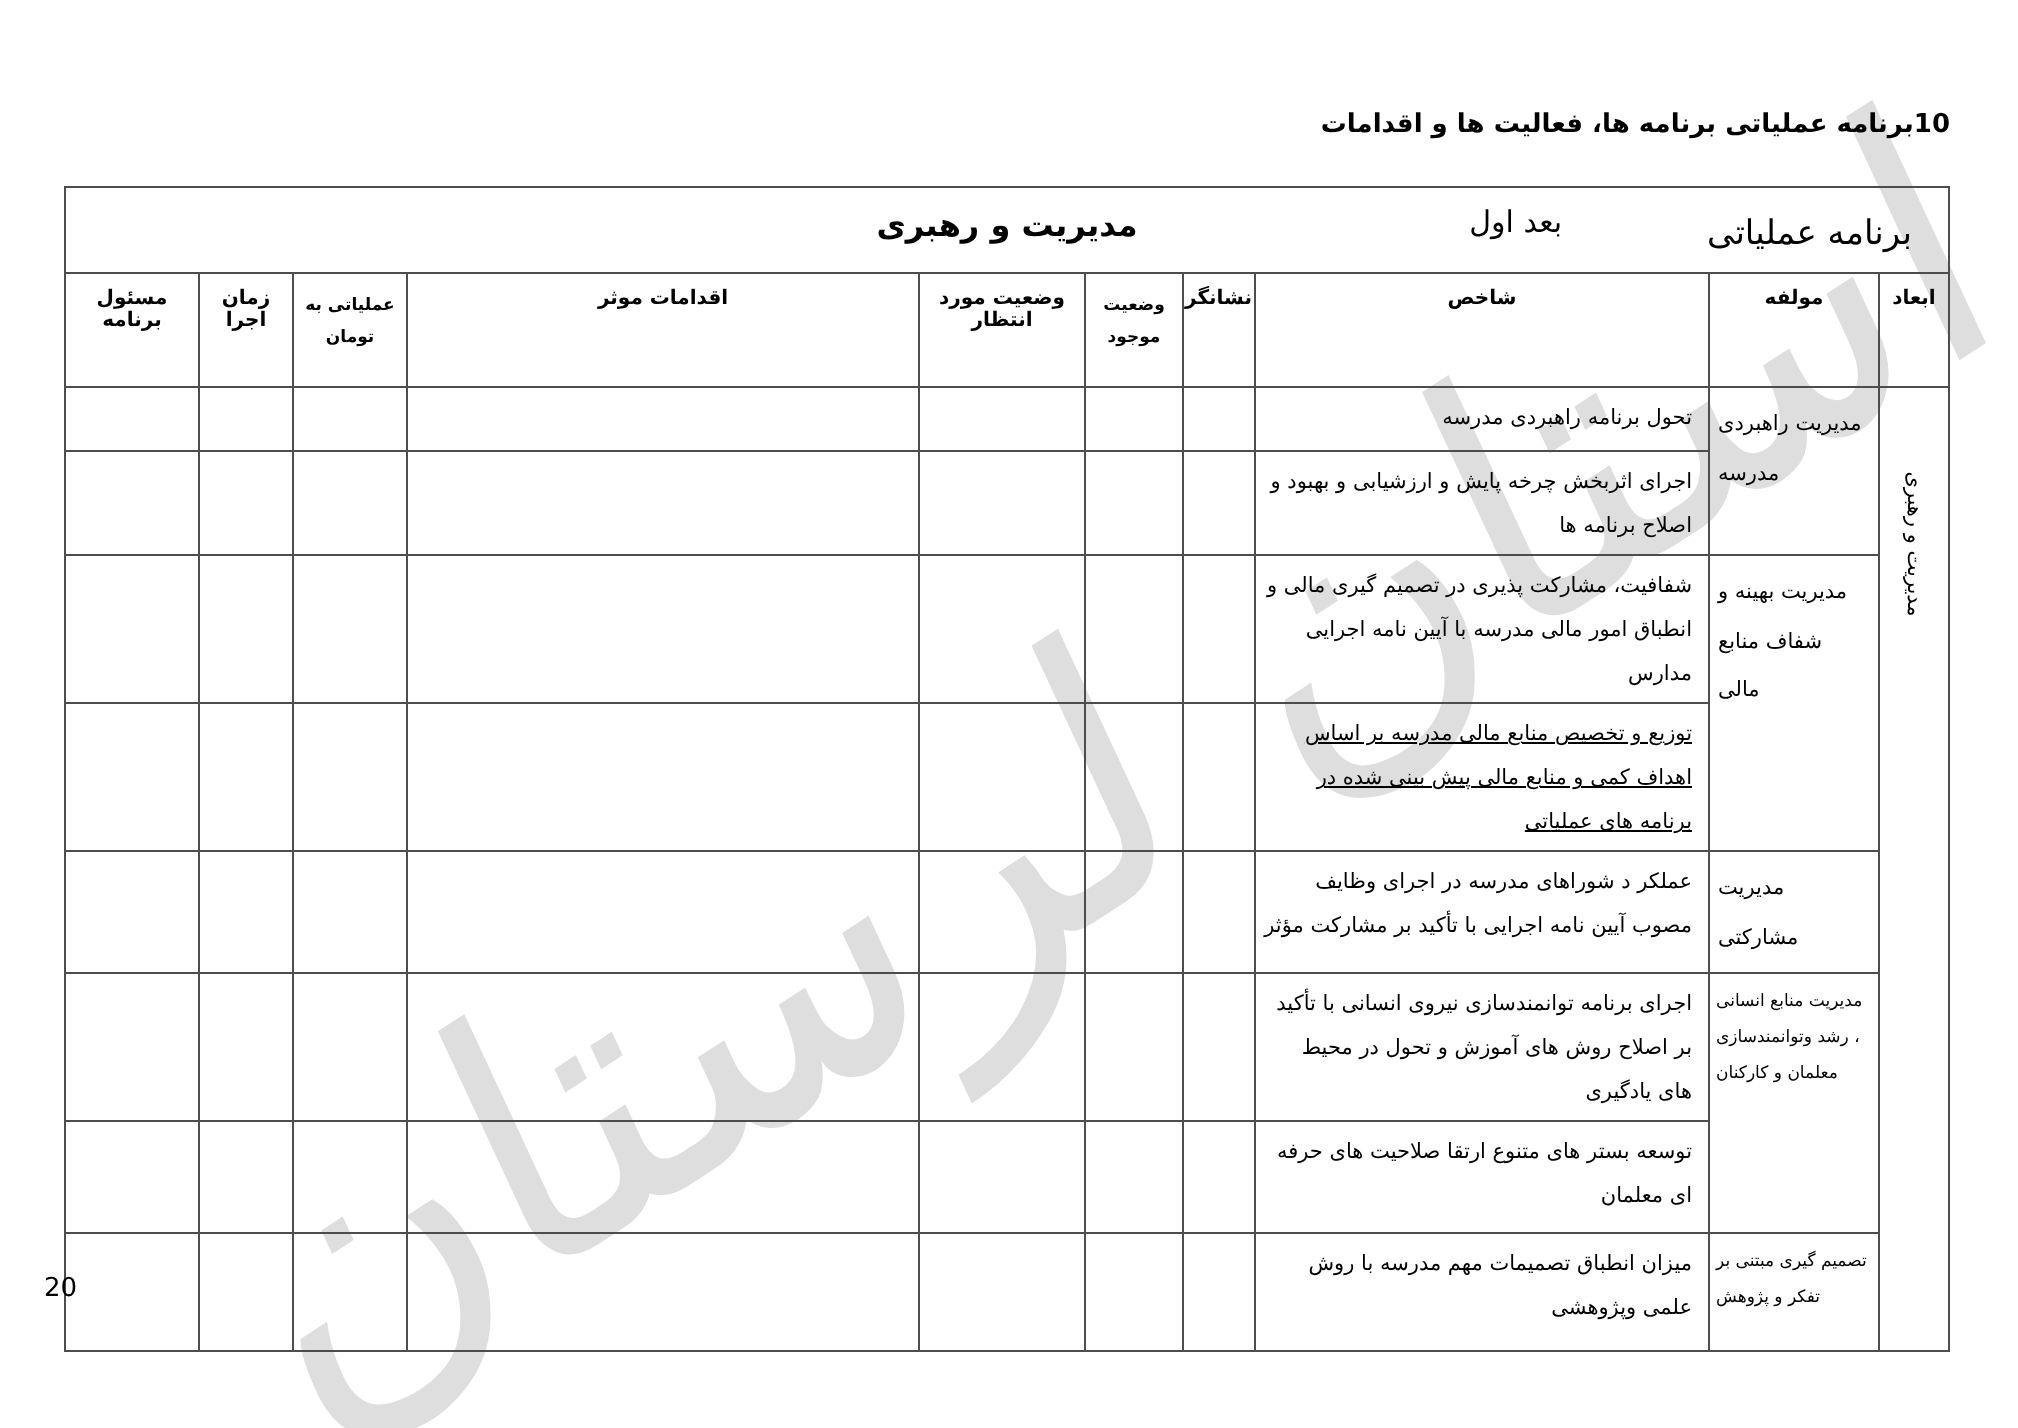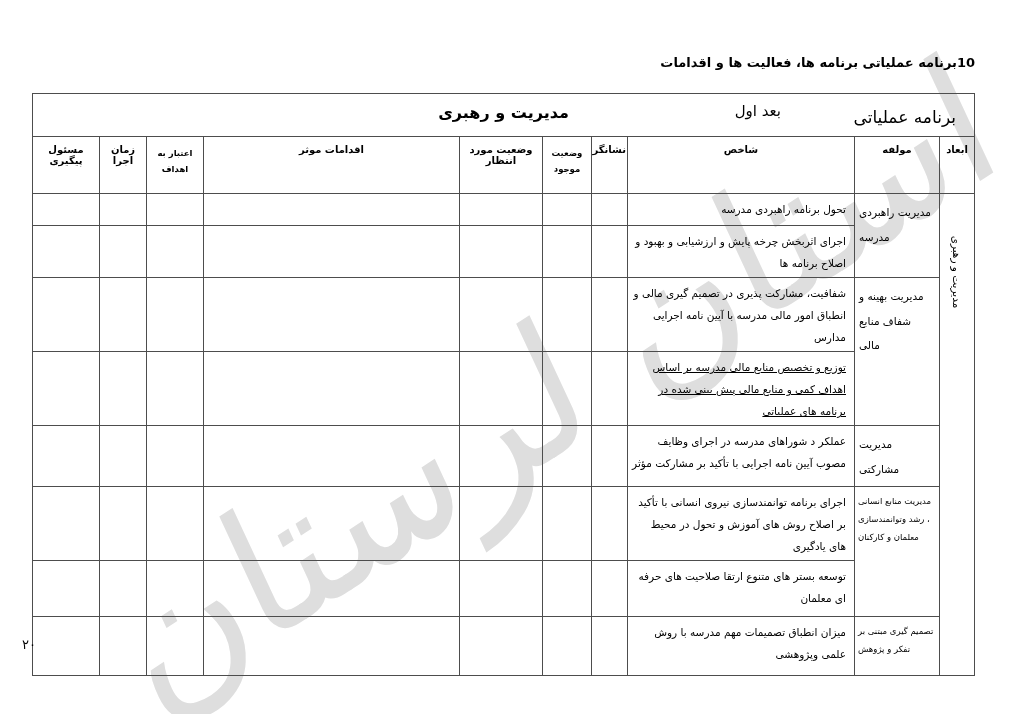--- a/index.html
+++ b/index.html
@@ -97,23 +97,23 @@
     </tr>
 
     <tr class="head-row">
       <th>ابعاد</th>
       <th>مولفه</th>
       <th>شاخص</th>
       <th class="th-md">نشانگر</th>
       <th class="th-sm">وضعیت موجود</th>
       <th class="th-md">وضعیت مورد انتظار</th>
       <th class="th-md">اقدامات موثر</th>
-      <th class="th-sm">اعتبار به اهداف</th>
+      <th class="th-sm">عملیاتی به تومان</th>
       <th>زمان اجرا</th>
-      <th>مسئول پیگیری</th>
+      <th>مسئول برنامه</th>
     </tr>
 
     <tr class="r1">
       <td class="dim" rowspan="8">
         <span class="vertical-text">مدیریت و رهبری</span>
       </td>
       <td class="comp" rowspan="2">مدیریت راهبردی مدرسه</td>
       <td class="indicator">تحول برنامه راهبردی مدرسه</td>
       <td class="empty"></td>
       <td class="empty"></td>
@@ -200,15 +200,15 @@
       <td class="empty"></td>
       <td class="empty"></td>
       <td class="empty"></td>
       <td class="empty"></td>
       <td class="empty"></td>
       <td class="empty"></td>
     </tr>
   </tbody>
     </table>
 
-  <div class="page-number">۲۰</div>
+  <div class="page-number">20</div>
 
 </div>
 
 </body></html>

